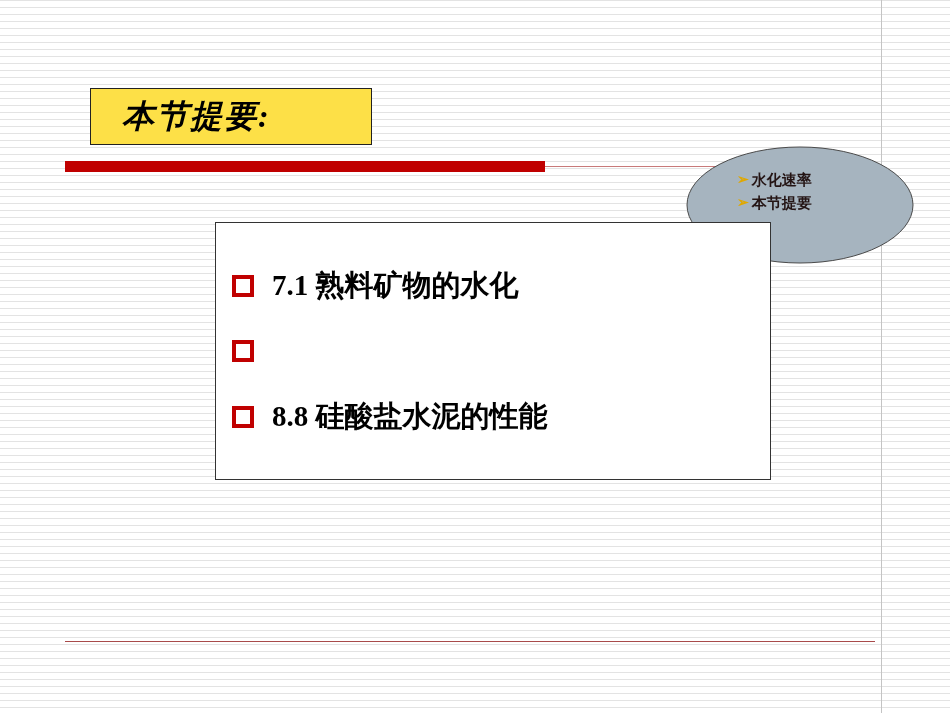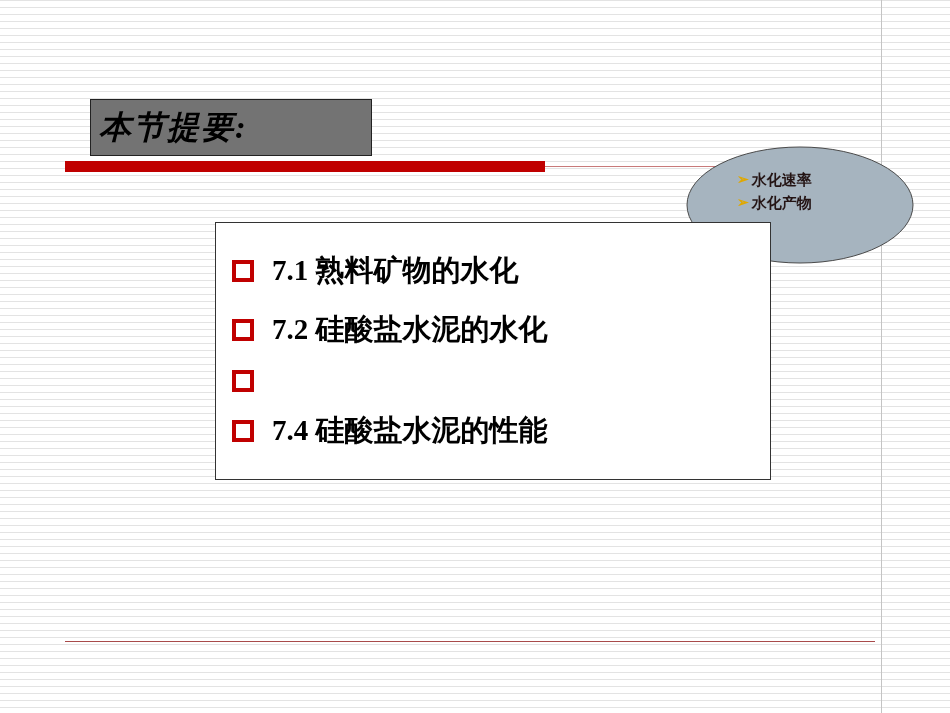--- a/index.html
+++ b/index.html
@@ -7,22 +7,22 @@
   .slide{
     position:relative;width:950px;height:713px;background:#ffffff;overflow:hidden;
     font-family:"Liberation Serif", serif;
   }
   .stripes{
     position:absolute;inset:0;
     background:repeating-linear-gradient(180deg,#e3e3e3 0 1px,transparent 1px 7px);
   }
   .vline{position:absolute;left:881px;top:0;width:1px;height:713px;background:#c4c4c4;}
   .title-box{
-    position:absolute;left:90px;top:99px;width:282px;height:57px;background:#737373;
-    border:1px solid #222;box-sizing:border-box;display:flex;align-items:center;padding-left:8px;
+    position:absolute;left:90px;top:88px;width:282px;height:57px;background:#fde047;
+    border:1px solid #222;box-sizing:border-box;display:flex;align-items:center;padding-left:31px;
   }
   .title-text{font-size:32px;font-weight:bold;font-style:italic;color:#000;letter-spacing:2px;}
   .thin-line{position:absolute;left:65px;top:166px;width:810px;height:1px;background:#c87a7a;}
   .accent-bar{position:absolute;left:65px;top:161px;width:480px;height:11px;background:#c00000;}
   .callout-svg{position:absolute;left:630px;top:142px;}
   .callout-svg .bubble{fill:#a6b4bf;stroke:#4a4a4a;stroke-width:1;}
   .callout-text{
     position:absolute;left:737px;top:168px;width:170px;
     font-family:"Liberation Sans", sans-serif;font-size:15px;font-weight:bold;
     color:#241414;line-height:23px;
@@ -60,37 +60,33 @@
     <ellipse class="bubble" cx="170" cy="63" rx="113" ry="58"></ellipse>
   </svg>
 
   <div class="callout-text">
     <div class="callout-line">
       <span class="arrow">➢</span>
       <span>水化速率</span>
     </div>
     <div class="callout-line">
       <span class="arrow">➢</span>
-      <span>水化产物</span>
+      <span>本节提要</span>
     </div>
   </div>
 
   <div class="outline-box">
     <div class="outline-item">
       <span class="sq"></span>
       <span class="outline-label">7.1  熟料矿物的水化</span>
     </div>
     <div class="outline-item">
       <span class="sq"></span>
-      <span class="outline-label">7.2  硅酸盐水泥的水化</span>
     </div>
     <div class="outline-item">
       <span class="sq"></span>
-    </div>
-    <div class="outline-item">
-      <span class="sq"></span>
-      <span class="outline-label">7.4  硅酸盐水泥的性能</span>
+      <span class="outline-label">8.8  硅酸盐水泥的性能</span>
     </div>
   </div>
 
   <div class="bottom-line"></div>
 
 </div>
 
 </body></html>

